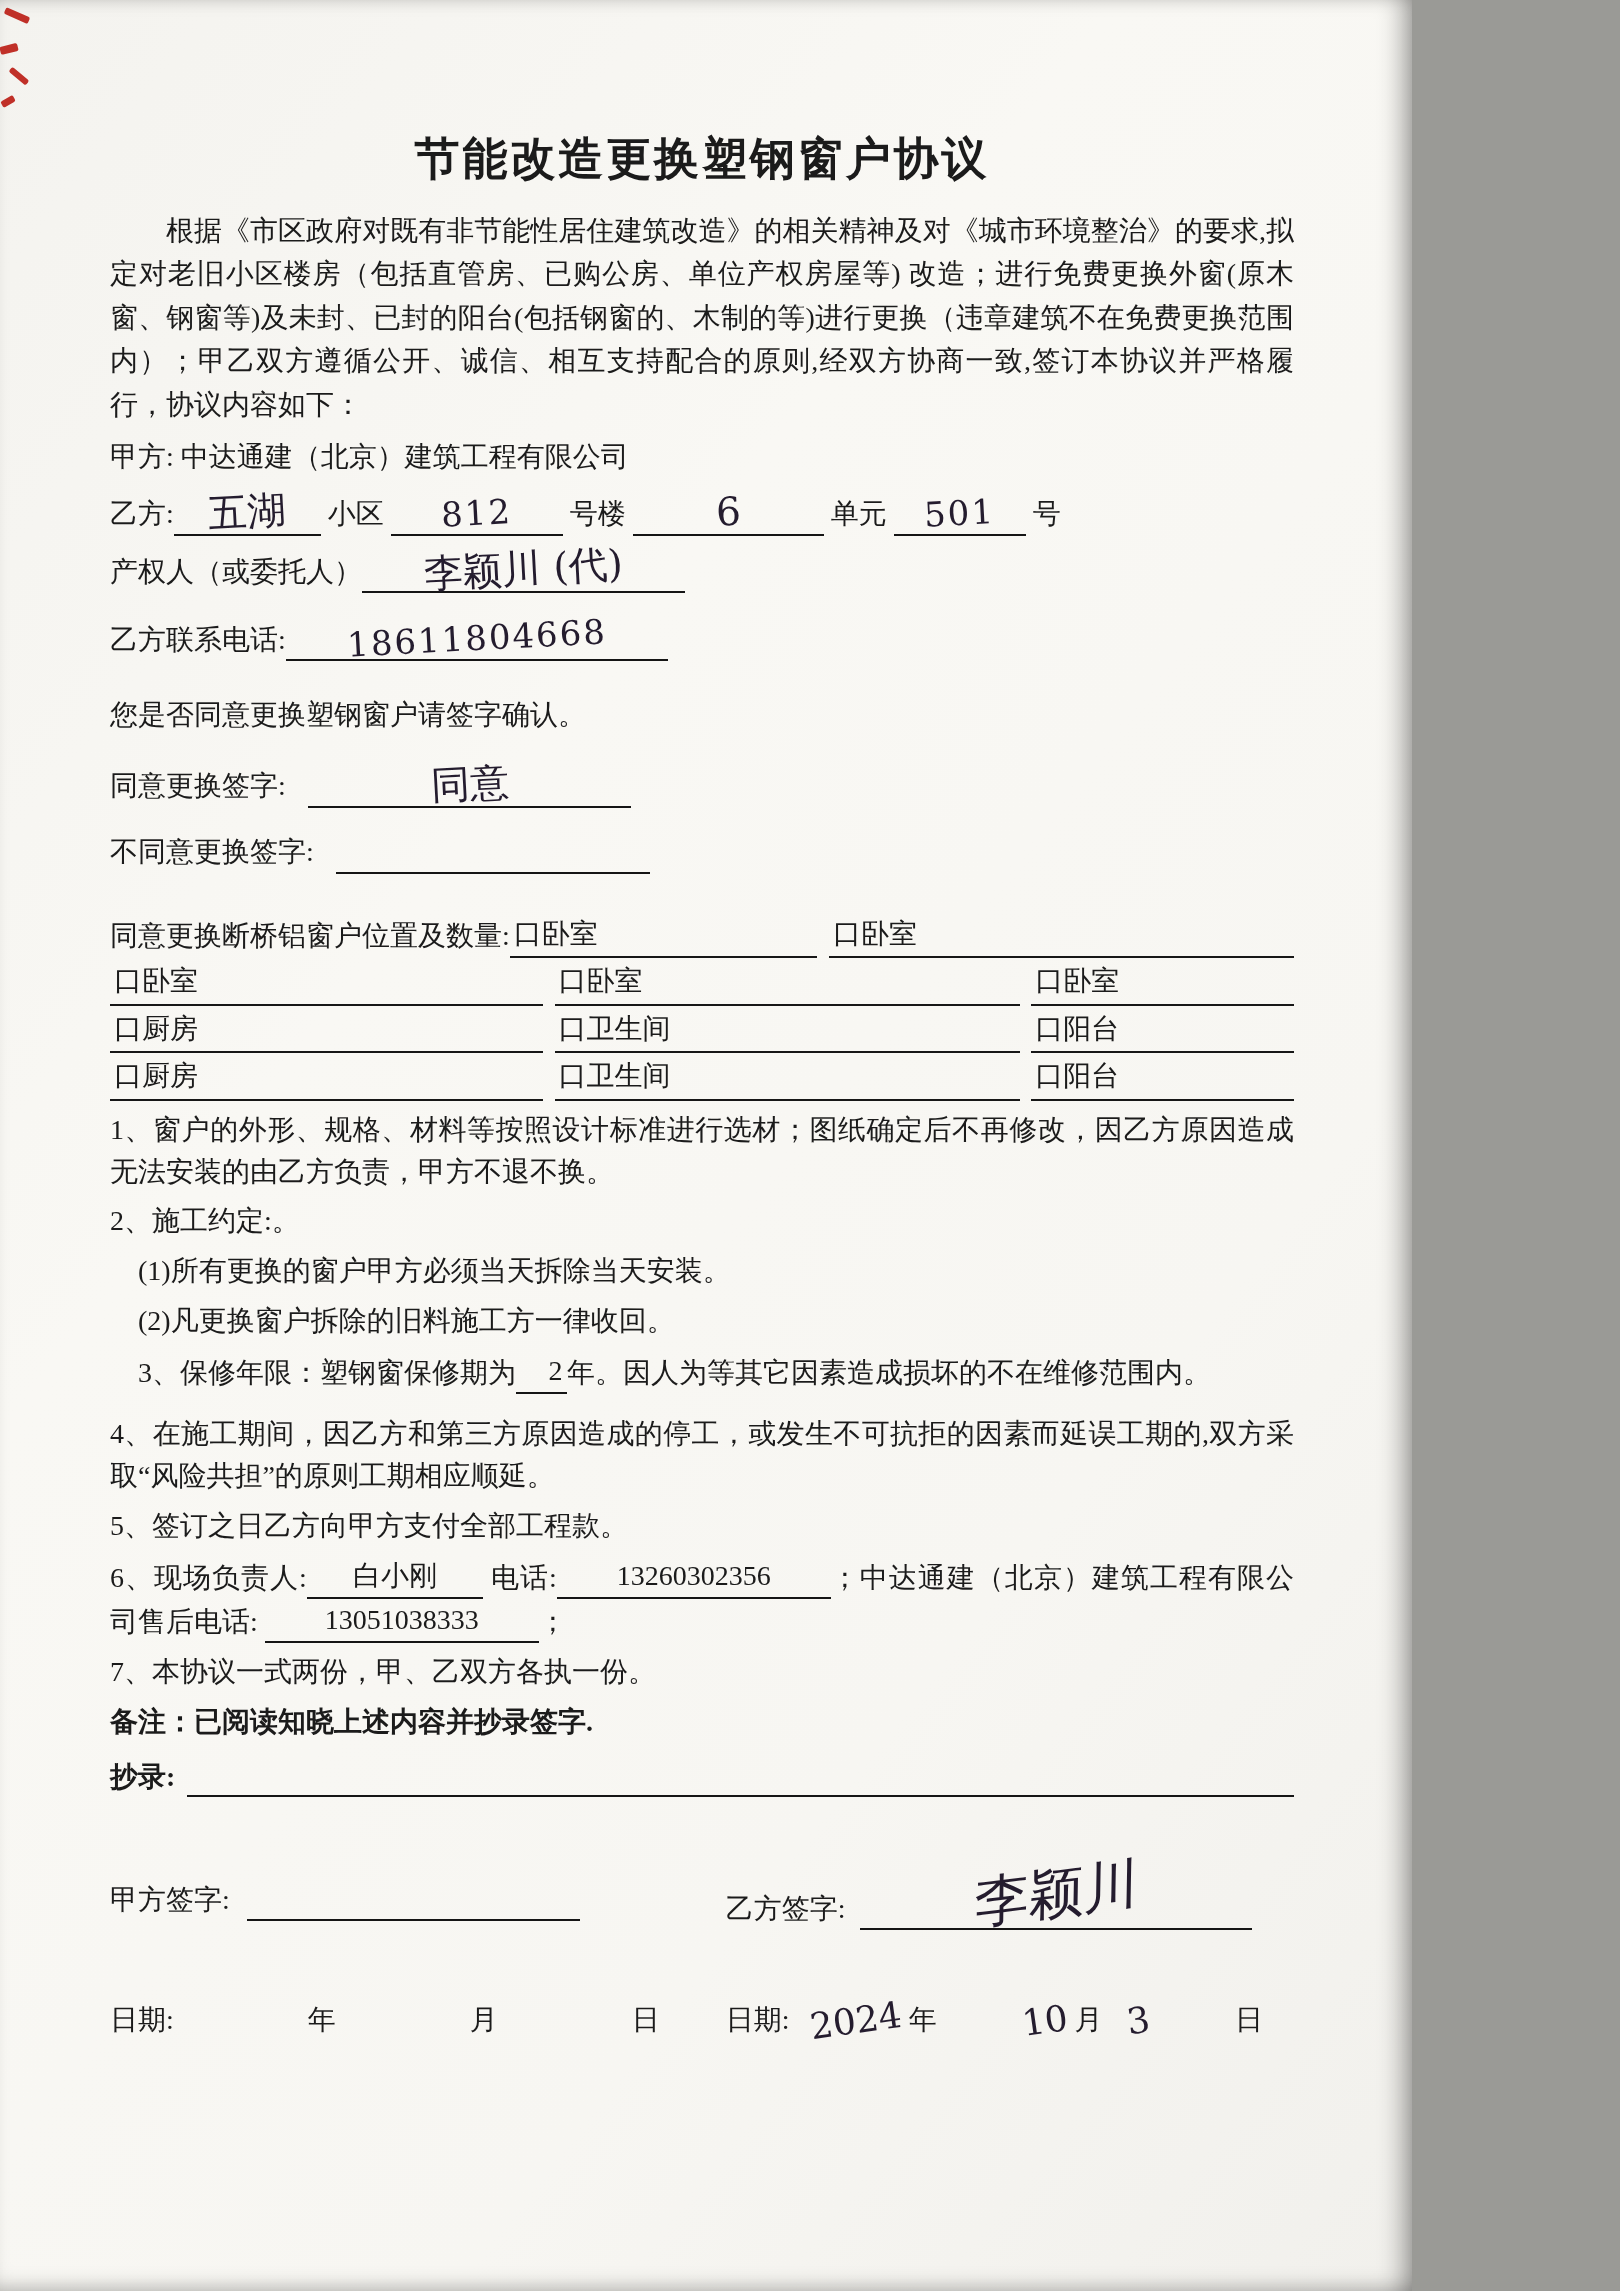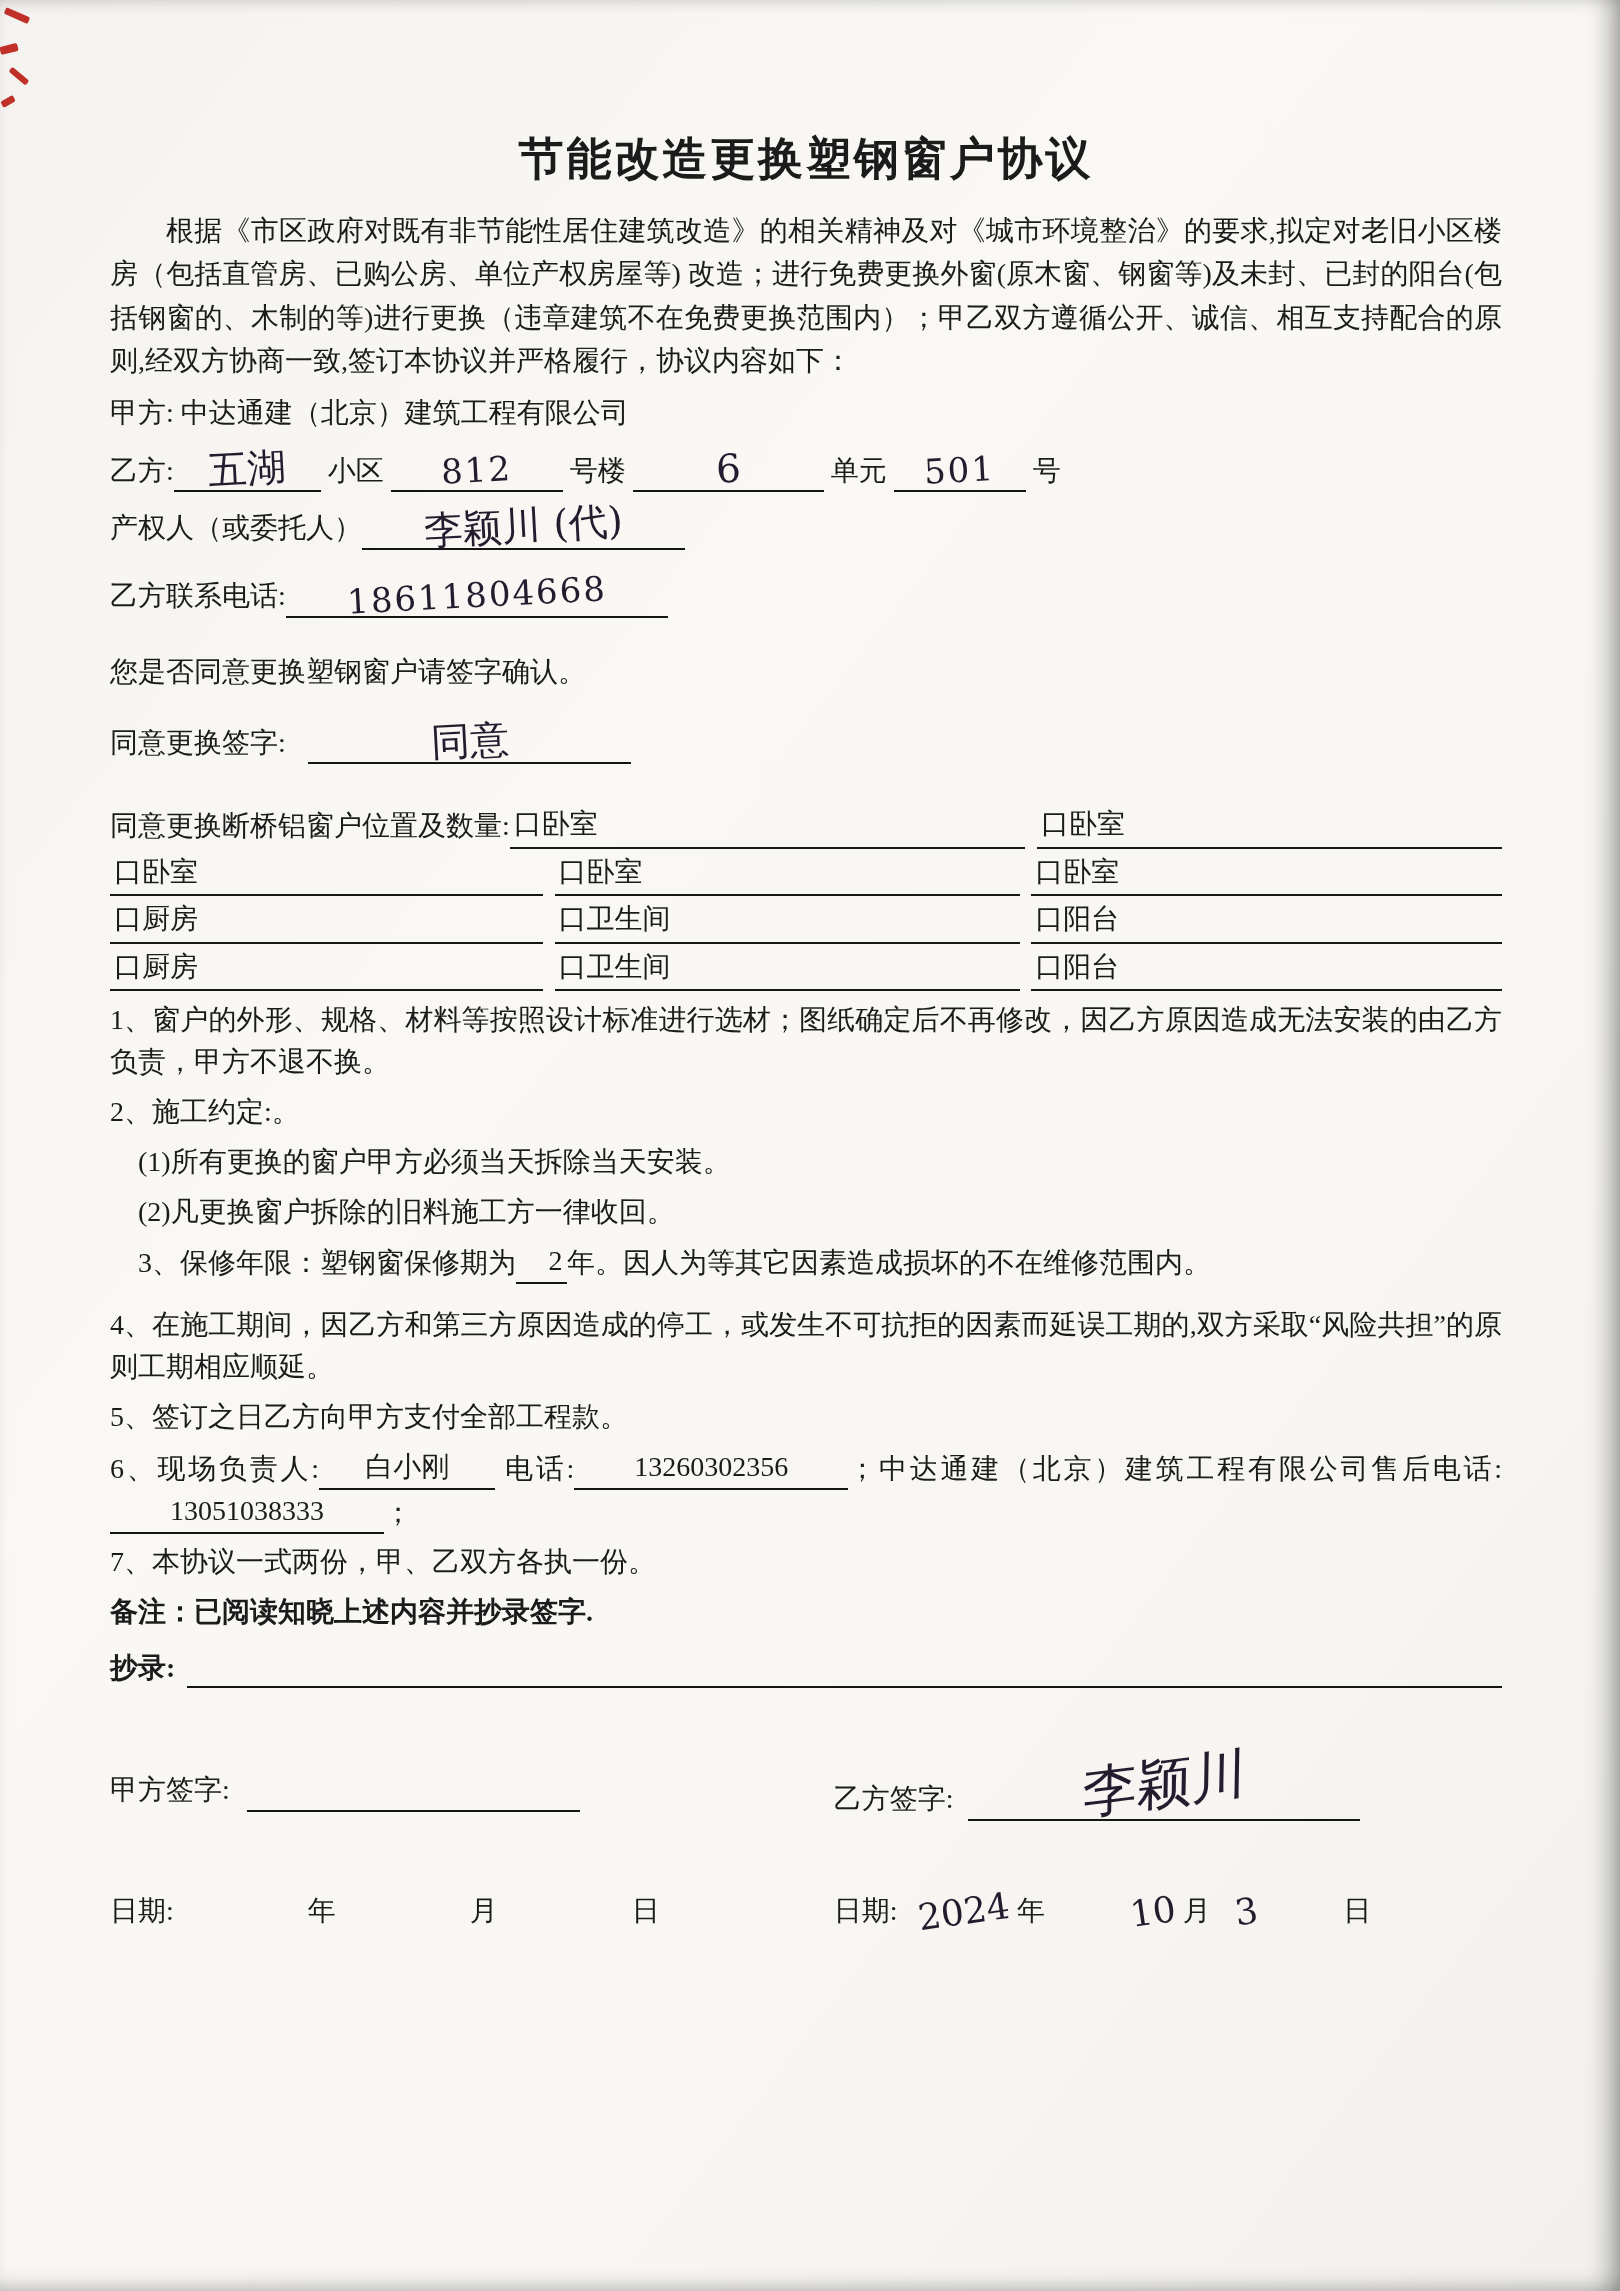--- a/index.html
+++ b/index.html
@@ -1,18 +1,18 @@
 <!DOCTYPE html>
 <html><head>
 <meta charset="utf-8">
 <style>
   html,body{margin:0;padding:0;background:#9a9a96;}
   .scan{
     position:relative;
-    width:1620px;height:2292px;
+    width:1412px;height:2292px;
     background:linear-gradient(128deg,#f4f3ef 0%,#f9f8f4 35%,#f7f6f2 70%,#f1f0ec 100%);
     box-shadow:inset -19.6px 0 25.5px -11.8px rgba(0,0,0,.38),
                inset 0 -15.7px 21.6px -11.8px rgba(0,0,0,.22),
                inset 0 9.8px 17.6px -13.7px rgba(0,0,0,.15);
     overflow:hidden;
     font-family:"Liberation Serif","DejaVu Serif",serif;
     color:#1b1b1b;
   }
   .content{position:absolute;left:110px;right:118px;top:125px;font-size:28px;line-height:1.52;}
   .title{text-align:center;font-size:45px;font-weight:bold;letter-spacing:2.9px;margin:0 0 15.7px 0;}
@@ -103,20 +103,24 @@
       <span>乙方联系电话:</span><span class="blank" style="width:382px;"><span class="hw hw-med">18611804668</span></span>
     </div>
 
     <div class="line gap-top-lg">您是否同意更换塑钢窗户请签字确认。</div>
 
     <div class="line gap-top-md">
       <span>同意更换签字:</span>
       <span class="blank" style="width:323px;margin-left:15.7px;"><span class="hw hw-big">同意</span></span>
     </div>
 
+    <div class="line gap-top-md">
+      <span>不同意更换签字:</span>
+      <span class="blank" style="width:314px;margin-left:15.7px;"></span>
+    </div>
 
     <div class="wtable">
       <div class="wrow">
         <span class="wlabel">同意更换断桥铝窗户位置及数量:</span>
         <span class="wcell wc-grow" style="margin-right:11.8px;">口卧室</span>
         <span class="wcell wc-last" style="flex:0 0 461px;">口卧室</span>
       </div>
       <div class="wrow">
         <span class="wcell wc-1">口卧室</span>
         <span class="wcell wc-2">口卧室</span>

